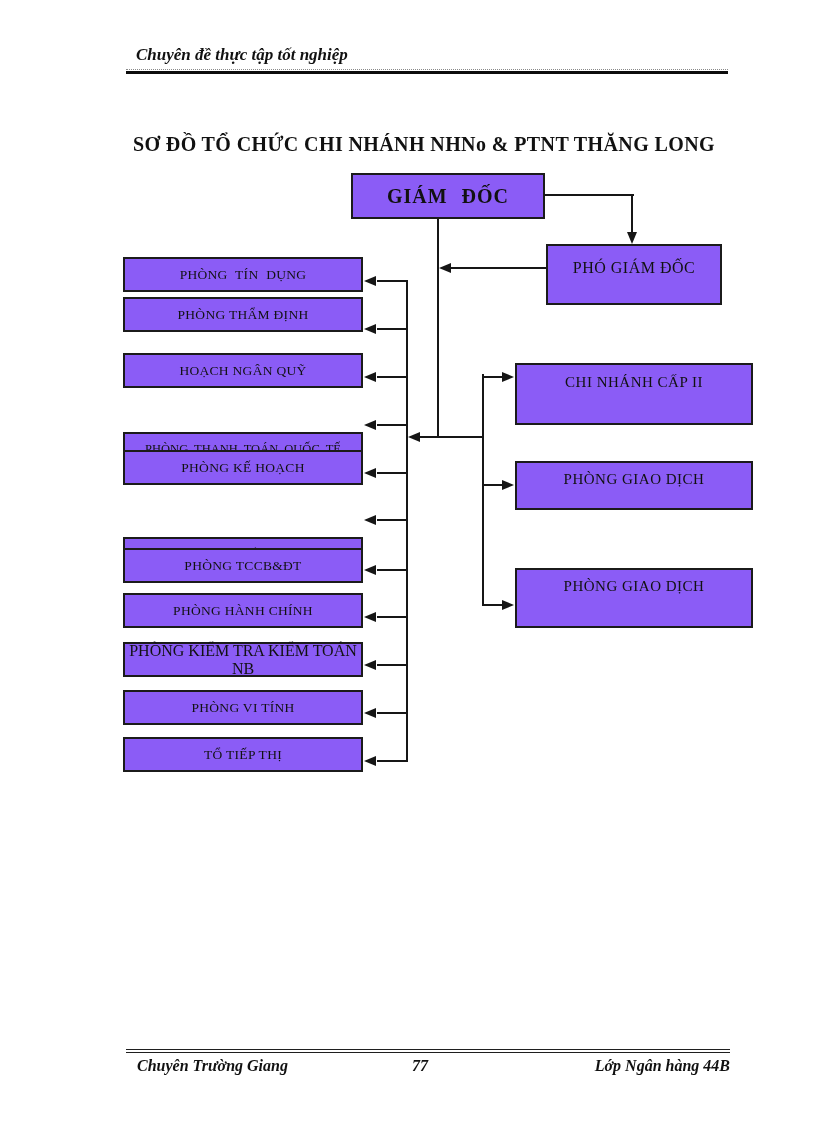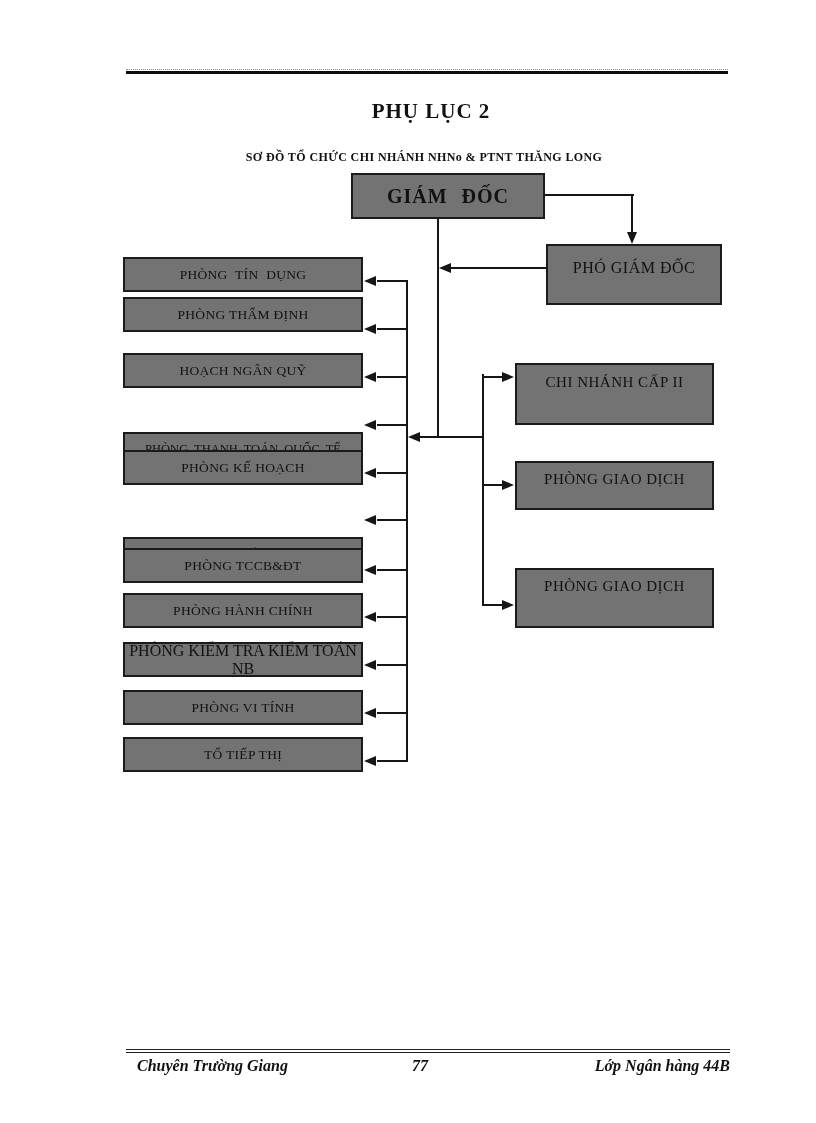--- a/index.html
+++ b/index.html
@@ -5,49 +5,49 @@
   html,body{margin:0;padding:0;background:#fff;}
   .page{position:relative;width:816px;height:1123px;background:#ffffff;overflow:hidden;
         font-family:"Liberation Serif","DejaVu Serif",serif;color:#111;}
   
   .header-text{position:absolute;left:136px;top:45px;font-size:17px;font-weight:bold;font-style:italic;}
   .rule-dotted{position:absolute;left:126px;top:69px;width:602px;height:0;border-top:1px dotted #8a8a8a;}
   .rule-thick{position:absolute;left:126px;top:71px;width:602px;height:3px;background:#0d0d0d;}
   .doc-title{position:absolute;left:331px;top:99px;width:200px;text-align:center;
              font-size:21px;font-weight:bold;letter-spacing:1px;}
   .doc-subtitle{position:absolute;left:124px;top:133px;width:600px;text-align:center;
-                font-size:12px;font-weight:bold;letter-spacing:.4px;margin-top:17px;}
+                font-size:20px;font-weight:bold;letter-spacing:.4px;}
   .footer-line{position:absolute;left:126px;width:604px;height:1px;background:#1f1f1f;}
   .footer-text{position:absolute;top:1057px;font-size:16px;font-weight:bold;font-style:italic;}
   
-  .obox{position:absolute;box-sizing:border-box;border:2px solid #1b1b1b;background:#737373;
+  .obox{position:absolute;box-sizing:border-box;border:2px solid #1b1b1b;background:#8b5cf6;
         text-align:center;color:#111;}
   .obox.vcenter{display:flex;align-items:center;justify-content:center;}
   .lbox{left:123px;width:240px;height:35px;font-size:13.5px;letter-spacing:.3px;}
   .lbox.small{font-size:12.5px;letter-spacing:0;margin-top:30px;}
   .lbox.smaller{font-size:16px;letter-spacing:0;}
-  .rbox{left:515px;width:199px;font-size:15px;letter-spacing:.5px;}
+  .rbox{left:515px;width:238px;font-size:15px;letter-spacing:.5px;}
   
   .hline,.vline{position:absolute;background:#161616;}
   .arr-l{position:absolute;width:0;height:0;border-top:5px solid transparent;
          border-bottom:5px solid transparent;border-right:12px solid #161616;}
   .arr-r{position:absolute;width:0;height:0;border-top:5px solid transparent;
          border-bottom:5px solid transparent;border-left:12px solid #161616;}
   .arr-d{position:absolute;width:0;height:0;border-left:5px solid transparent;
          border-right:5px solid transparent;border-top:12px solid #161616;}
 </style>
 </head>
 <body>
 
 <div class="page">
 
+  <div class="header-text">Chuyên đề thực tập tốt nghiệp</div>
   <div class="rule-dotted"></div>
   <div class="rule-thick"></div>
 
-  <div class="doc-title">PHỤ LỤC 2</div>
   <div class="doc-subtitle">SƠ ĐỒ TỔ CHỨC CHI NHÁNH NHNo &amp; PTNT THĂNG LONG</div>
 
   <div>
 
     <div class="obox vcenter" style="left:351px;top:173px;width:194px;height:46px;font-size:20px;font-weight:bold;word-spacing:8px;letter-spacing:1px;">GIÁM ĐỐC</div>
     <div class="obox" style="left:546px;top:244px;width:176px;height:61px;font-size:16px;padding-top:13px;letter-spacing:.5px;">PHÓ GIÁM ĐỐC</div>
 
     <div class="obox rbox" style="top:363px;height:62px;padding-top:9px;">CHI NHÁNH CẤP II</div>
     <div class="obox rbox" style="top:461px;height:49px;padding-top:8px;">PHÒNG GIAO DỊCH</div>
     <div class="obox rbox" style="top:568px;height:60px;padding-top:8px;">PHÒNG GIAO DỊCH</div>

